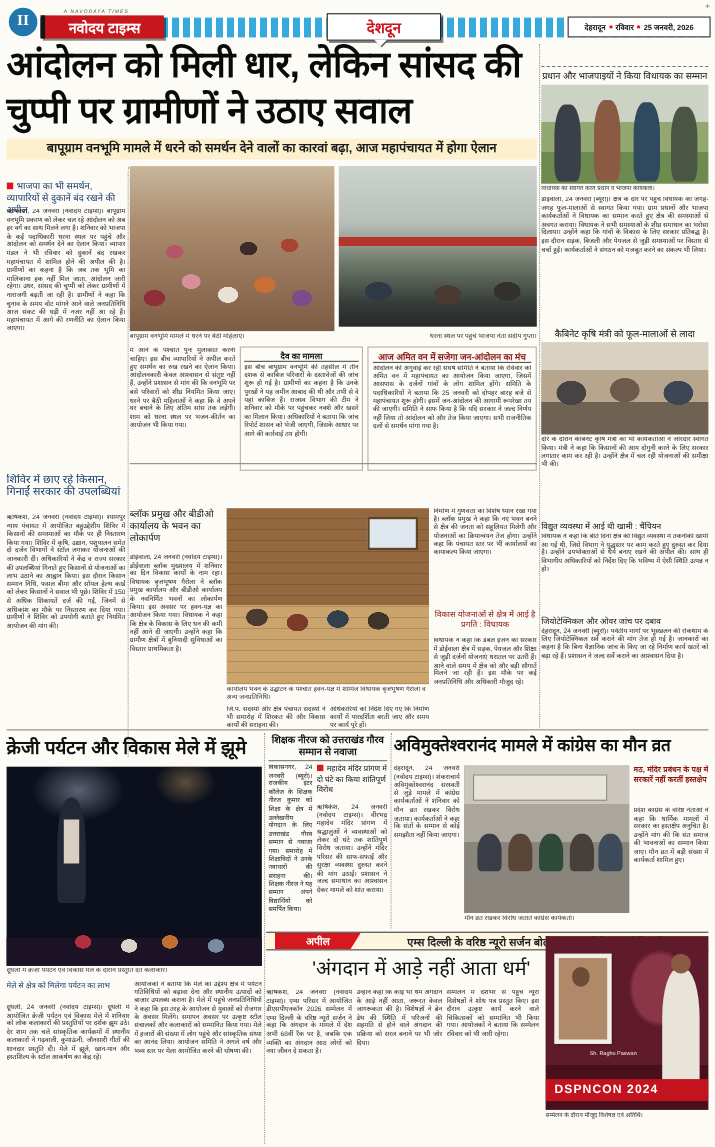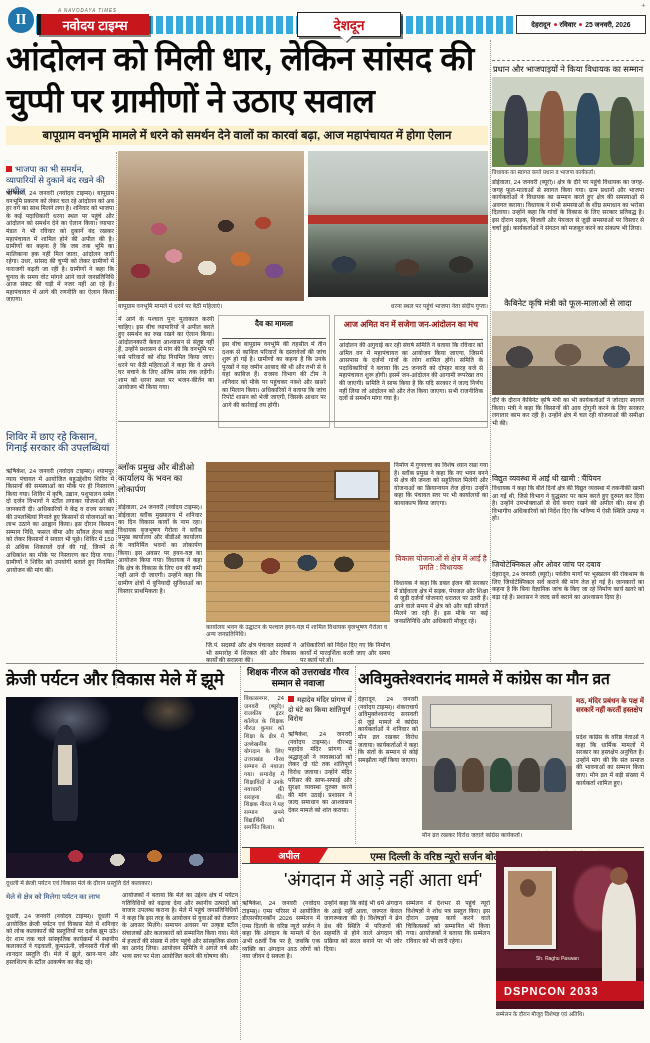--- a/index.html
+++ b/index.html
@@ -39,21 +39,21 @@
   #lead-strip{left:6px;top:126px;width:482px;height:19px;background:#fcf0cd;font-weight:bold;
     font-size:11.5px;text-align:center;line-height:19px;color:#1c1c1c;overflow:hidden;}
   #lead-col1-head{left:6px;top:164px;width:108px;height:34px;font-size:8.5px;line-height:11px;color:#173a6d;}
   #lead-col1-body{left:6px;top:190px;width:108px;height:238px;}
   #photo1-cap{left:118px;top:303px;width:186px;height:9px;}
   #photo2-cap{left:308px;top:303px;width:180px;height:9px;text-align:right;}
   #lead-col2{left:118px;top:316px;width:96px;height:112px;}
   .newsbox{border:1px solid #b5b1a6;background:#fdfcf7;}
   #box1{left:218px;top:315px;width:112px;height:113px;padding:2px 3px;box-sizing:border-box;}
   #box2{left:334px;top:315px;width:154px;height:113px;padding:2px 4px;box-sizing:border-box;}
-  .boxtitle{font-weight:bold;text-align:center;border-bottom:1px solid #555;padding-bottom:10px;margin-bottom:2px;}
+  .boxtitle{font-weight:bold;text-align:center;border-bottom:1px solid #555;padding-bottom:0;margin-bottom:2px;}
   
   #doi-headline{left:118px;top:424px;width:370px;height:34px;font-size:25px;line-height:33px;
     font-weight:900;text-align:center;color:#0a0a0a;}
   #doi-subhead{left:118px;top:462px;width:84px;height:40px;font-size:8.5px;line-height:11px;color:#0e0e0e;}
   #doi-left-body{left:118px;top:504px;width:84px;height:158px;}
   #doi-cap{left:206px;top:624px;width:184px;height:16px;}
   #doi-right1{left:394px;top:462px;width:94px;height:90px;}
   #doi-rsub{left:394px;top:554px;width:94px;height:24px;font-size:7.5px;line-height:9px;color:#8b1510;text-align:center;}
   #doi-right2{left:394px;top:580px;width:94px;height:82px;}
   #doi-bl{left:206px;top:642px;width:90px;height:20px;}
@@ -292,17 +292,17 @@
   <div class="abs bt" id="organ-col1">ऋषिकेश, 24 जनवरी (नवोदय टाइम्स)। एम्स परिसर में आयोजित डीएसपीएनकॉन 2026 सम्मेलन में एम्स दिल्ली के वरिष्ठ न्यूरो सर्जन ने कहा कि अंगदान के मामले में देश अभी 68वीं रैंक पर है, जबकि एक व्यक्ति का अंगदान आठ लोगों को नया जीवन दे सकता है।</div>
   <div class="abs bt" id="organ-col2">उन्होंने कहा कि कोई भी धर्म अंगदान के आड़े नहीं आता, जरूरत केवल जागरूकता की है। विशेषज्ञों ने ब्रेन डेथ की स्थिति में परिजनों की सहमति से होने वाले अंगदान की प्रक्रिया को सरल बनाने पर भी जोर दिया।</div>
   <div class="abs bt" id="organ-col3">सम्मेलन में देशभर से पहुंचे न्यूरो विशेषज्ञों ने शोध पत्र प्रस्तुत किए। इस दौरान उत्कृष्ट कार्य करने वाले चिकित्सकों को सम्मानित भी किया गया। आयोजकों ने बताया कि सम्मेलन रविवार को भी जारी रहेगा।</div>
   <div class="ph" id="organ-photo">
     <div id="organ-frame">
       <div id="organ-frame-head"></div>
     </div>
     <div id="organ-speaker"></div>
     <div id="organ-speaker-head"></div>
     <div id="organ-name">Sh. Raghu Paswan</div>
-    <div id="organ-banner">DSPNCON 2033</div>
+    <div id="organ-banner">DSPNCON 2024</div>
   </div>
   <div class="abs cap" id="organ-cap">सम्मेलन के दौरान मौजूद विशेषज्ञ एवं अतिथि।</div>
 
 </div>
 
 </body></html>

